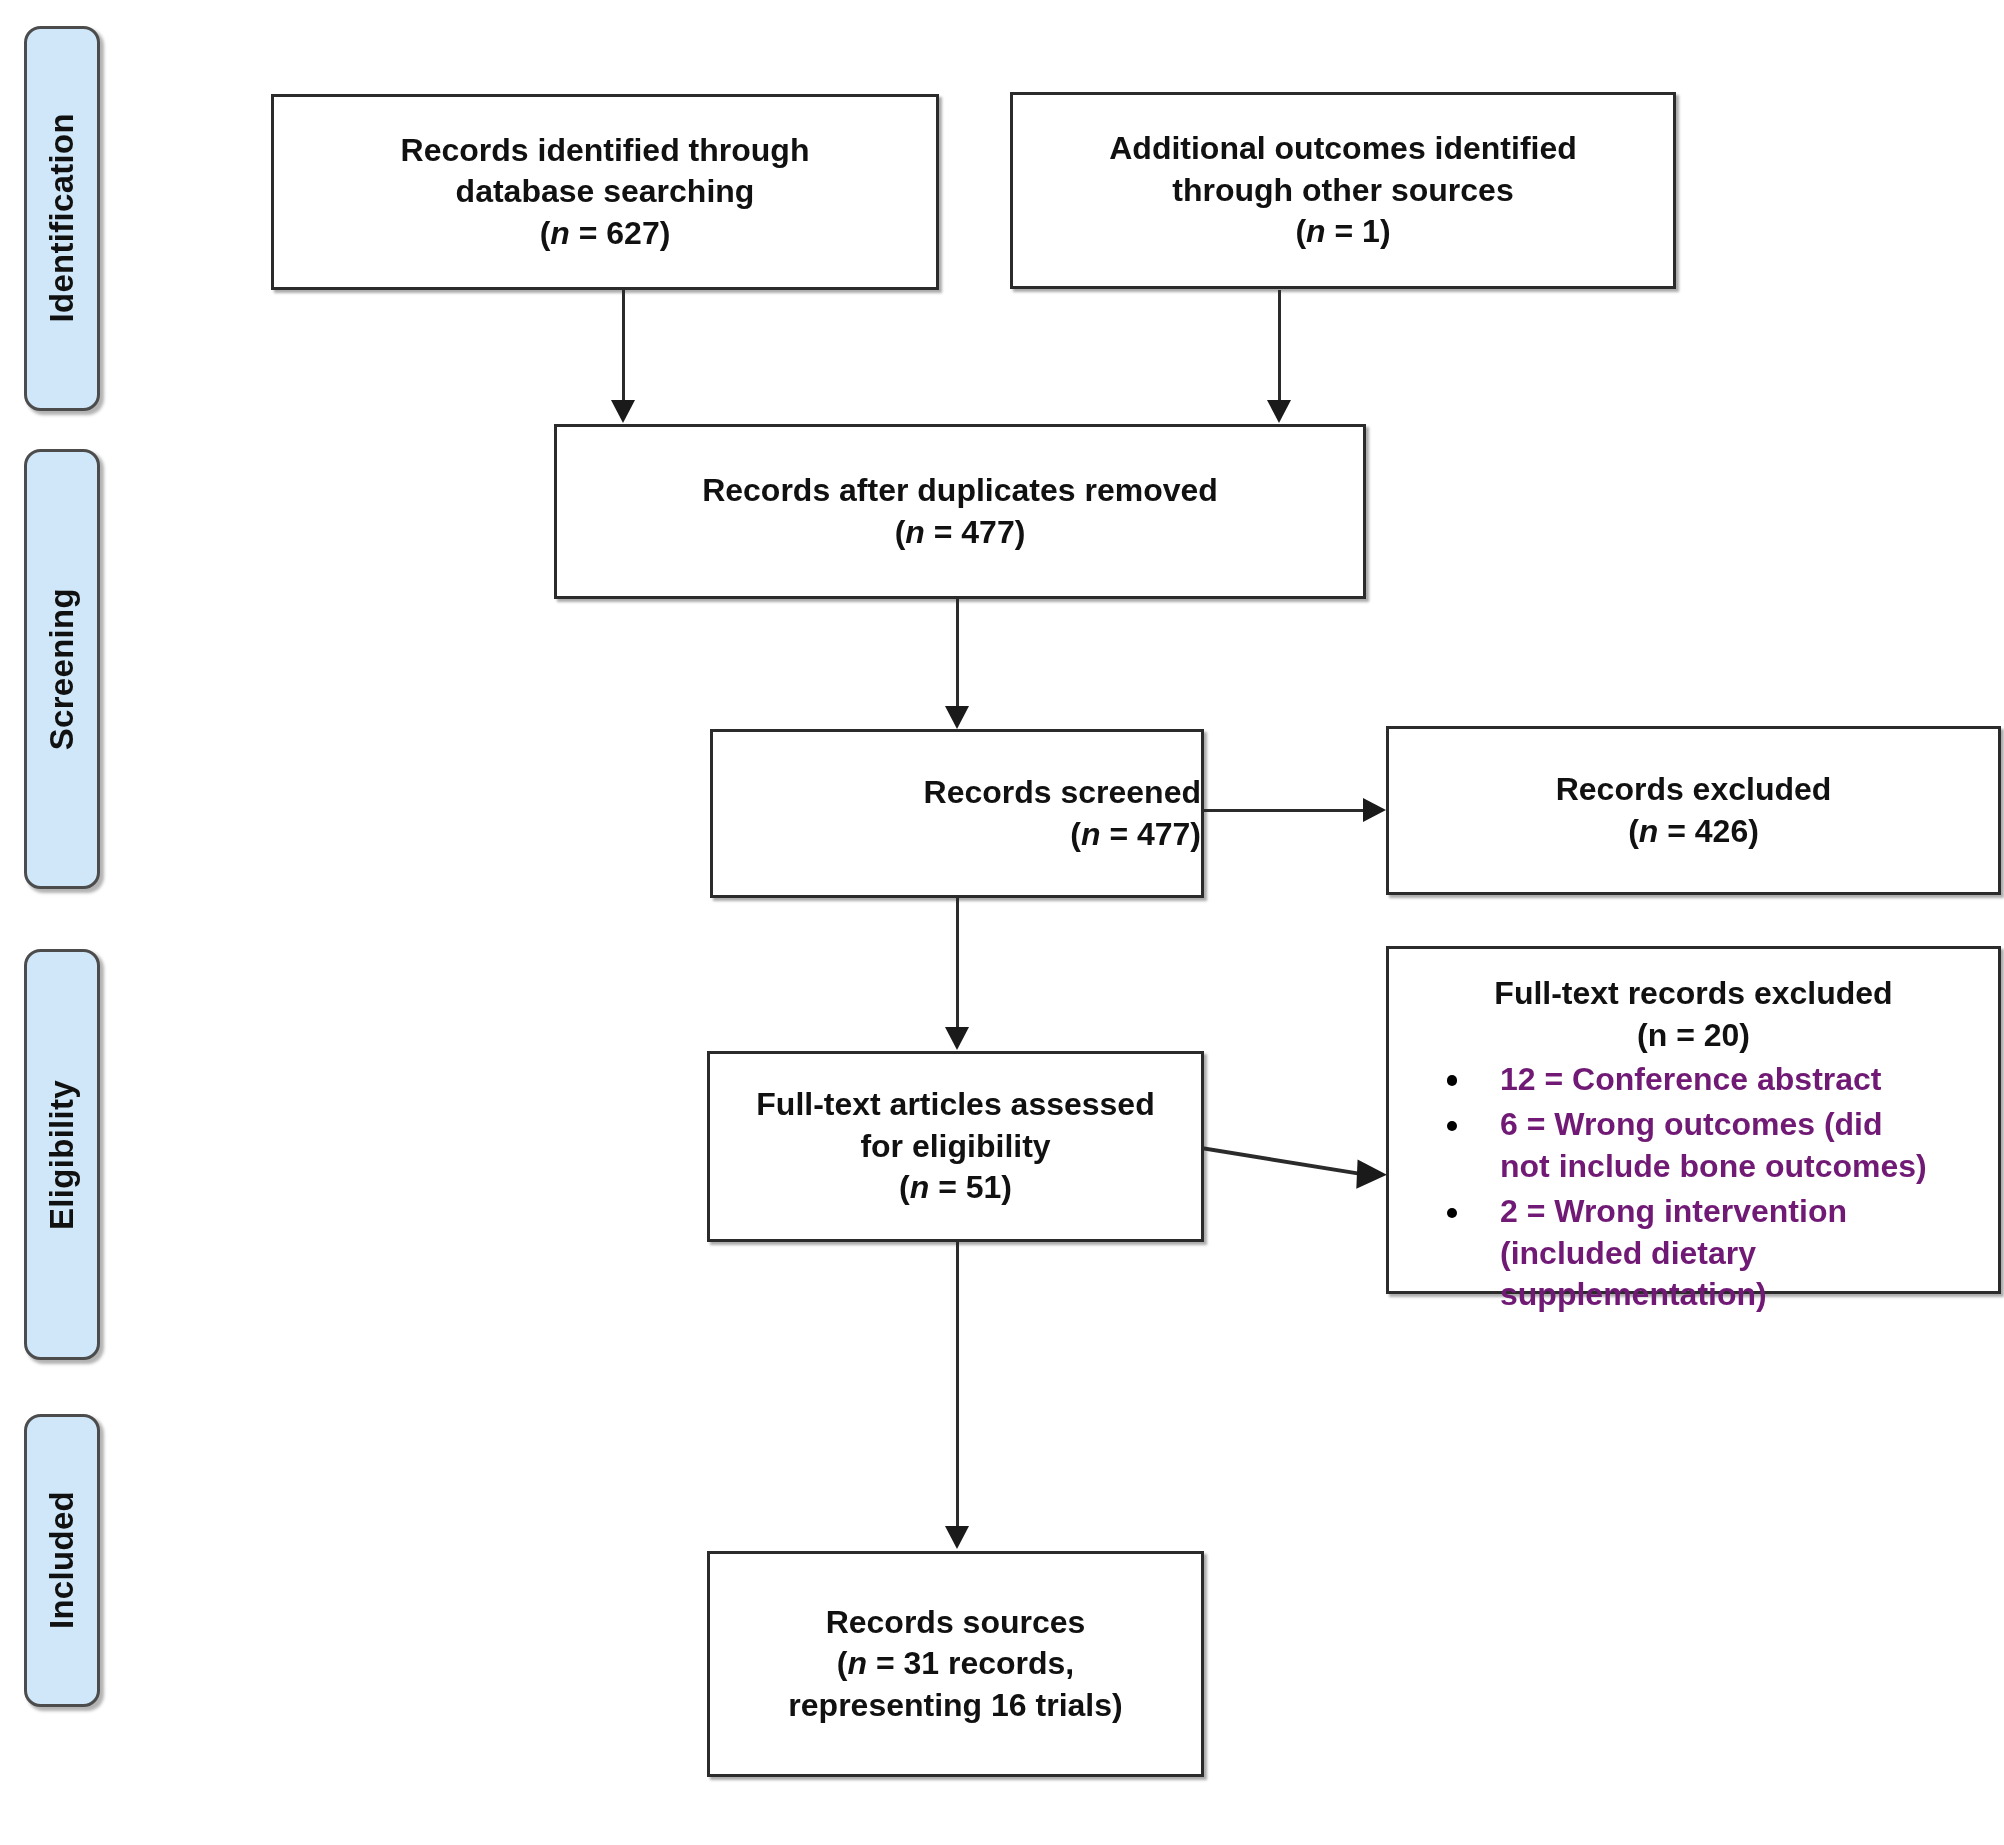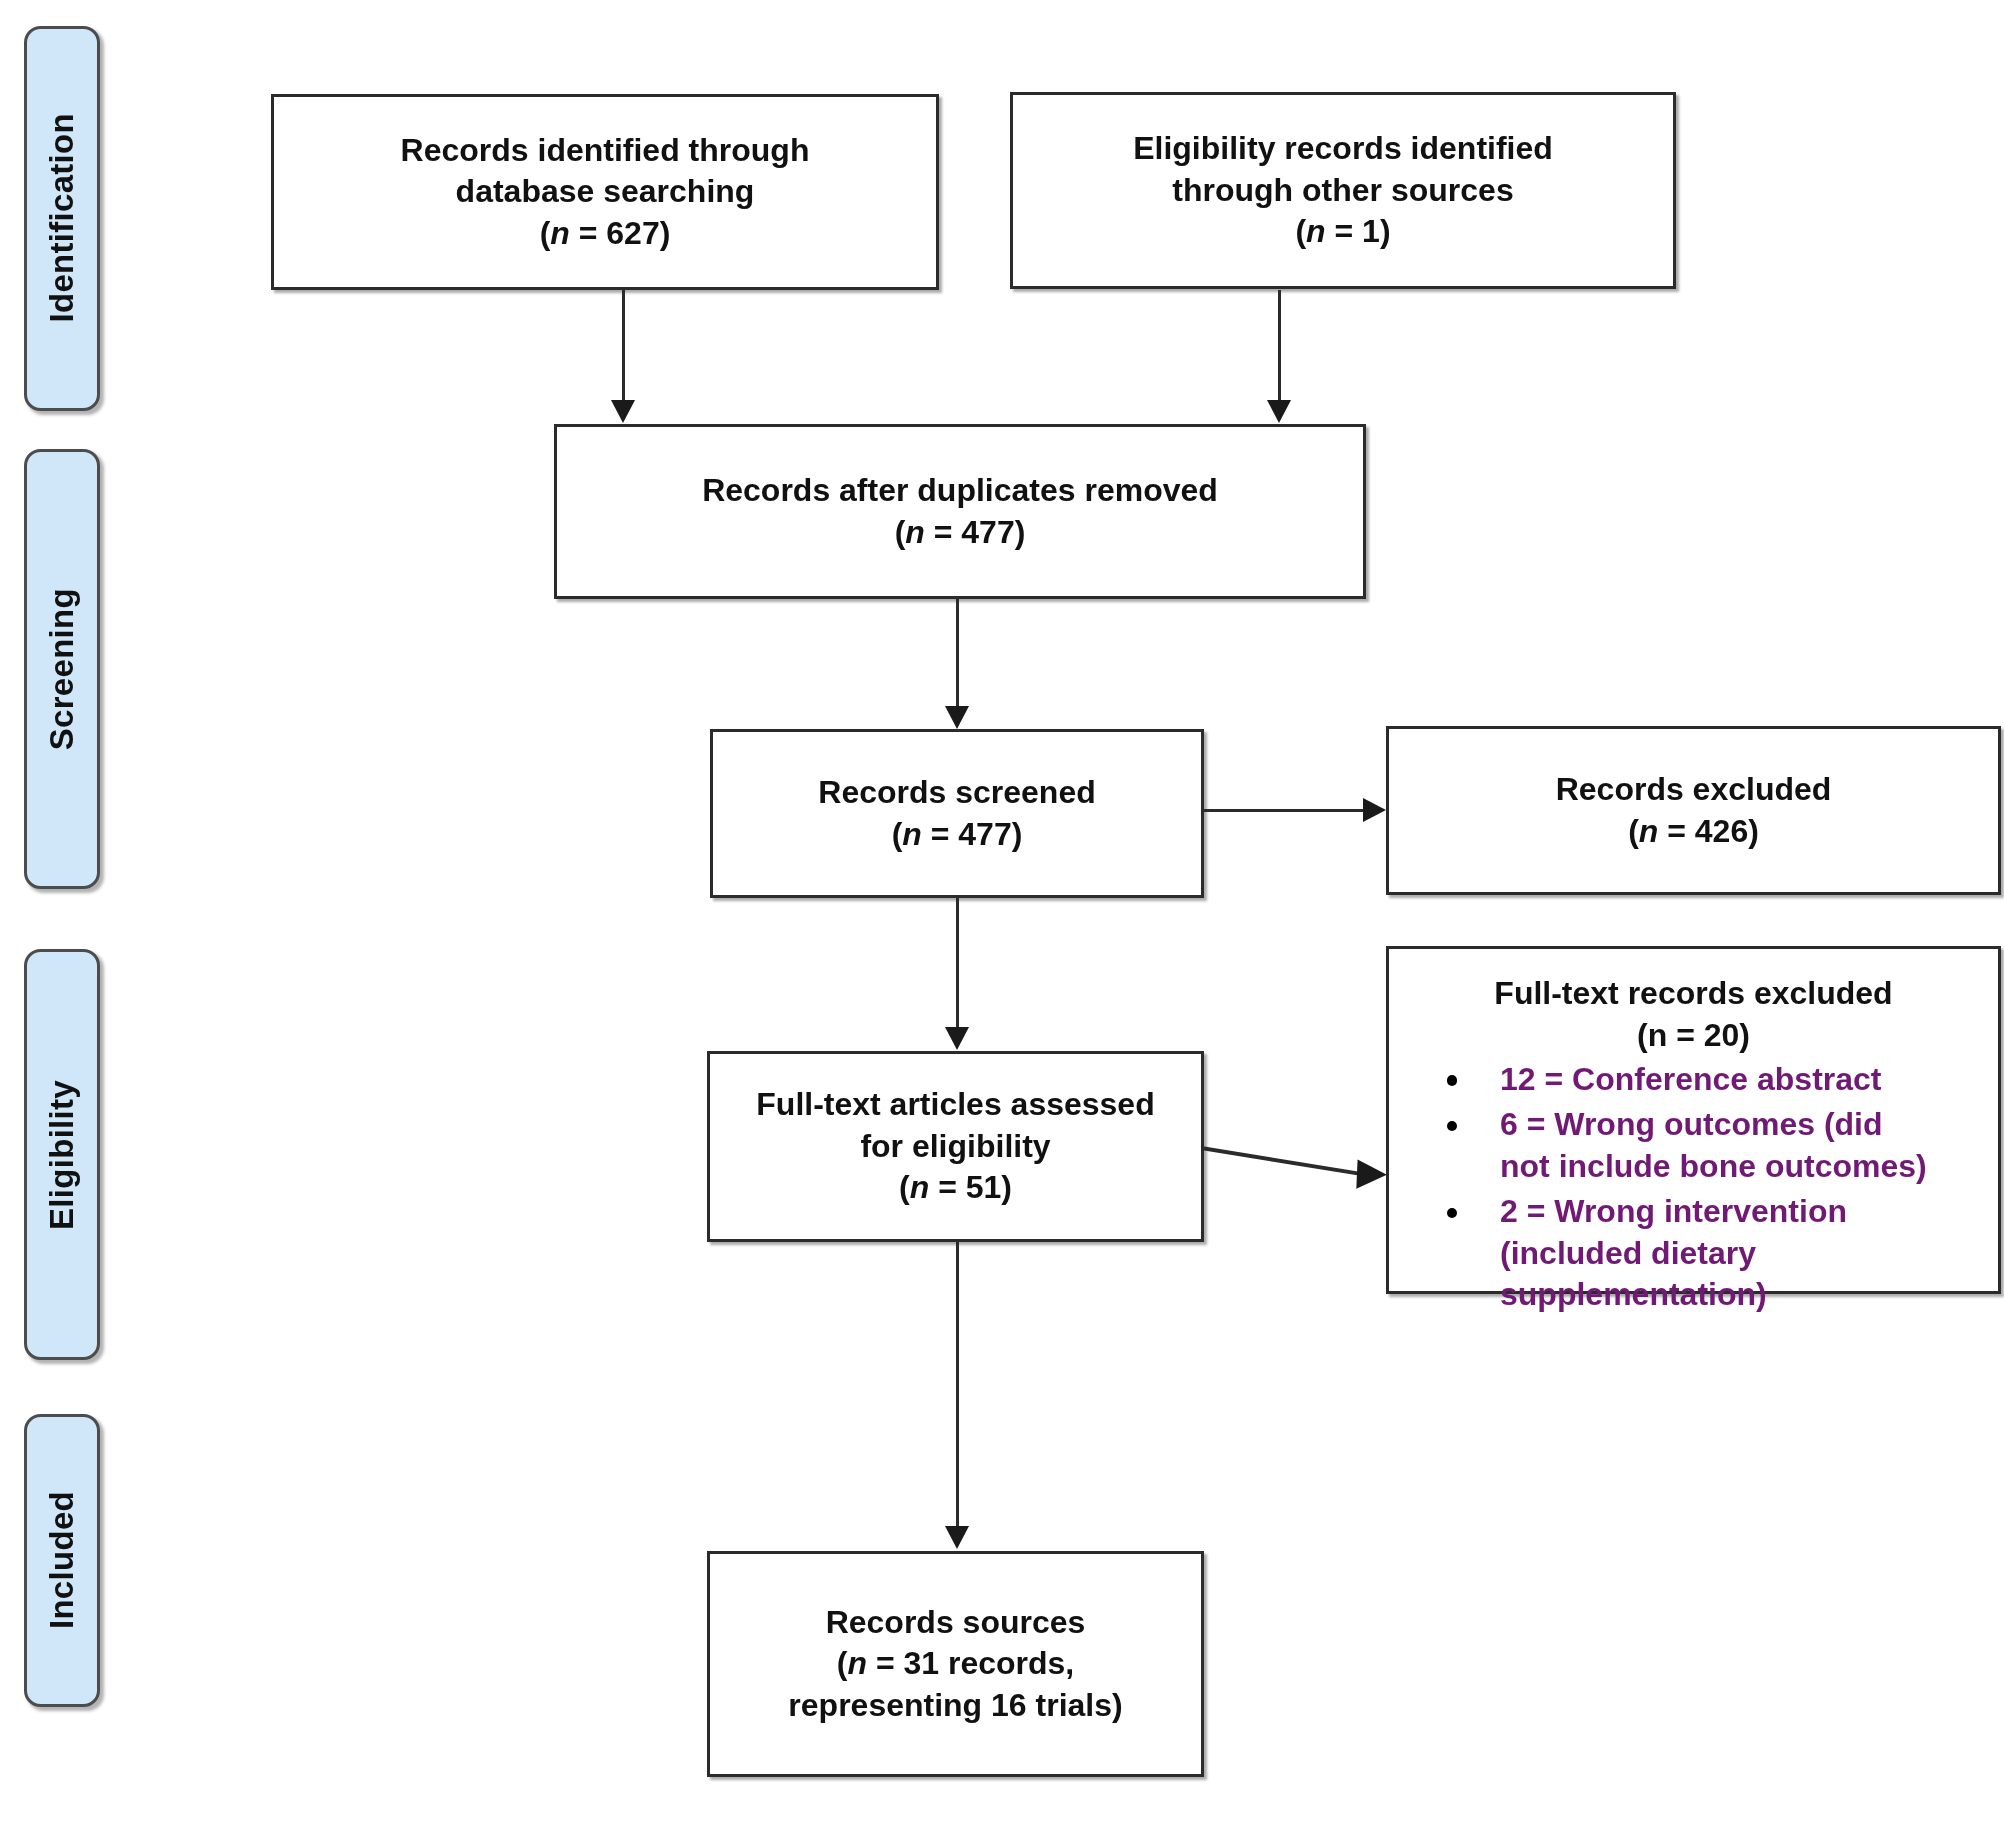--- a/index.html
+++ b/index.html
@@ -149,40 +149,40 @@
     <span class="stage-label">Included</span>
   </div>
 
   <div class="node" style="left:256px; top:94px; width:668px; height:196px;margin-left:15px;">
     <div class="line">Records identified through</div>
     <div class="line">database searching</div>
     <div class="line"><span>(</span><span class="it">n</span><span> = 627)</span></div>
   </div>
 
   <div class="node" style="left:1010px; top:92px; width:666px; height:197px;">
-    <div class="line">Eligibility records identified</div>
+    <div class="line">Additional outcomes identified</div>
     <div class="line">through other sources</div>
     <div class="line"><span>(</span><span class="it">n</span><span> = 1)</span></div>
   </div>
 
   <div class="vline" style="left:622px; top:290px; height:112px;"></div>
   <div class="arrow-down" style="left:611px; top:400px;"></div>
 
   <div class="vline" style="left:1278px; top:290px; height:112px;"></div>
   <div class="arrow-down" style="left:1267px; top:400px;"></div>
 
   <div class="node" style="left:554px; top:424px; width:812px; height:175px;">
     <div class="line">Records after duplicates removed</div>
     <div class="line"><span>(</span><span class="it">n</span><span> = 477)</span></div>
   </div>
 
   <div class="vline" style="left:956px; top:599px; height:110px;"></div>
   <div class="arrow-down" style="left:945px; top:706px;"></div>
 
-  <div class="node" style="left:710px; top:729px; width:494px; height:169px;">
+  <div class="node" style="left:710px; top:729px; width:494px; height:169px;align-items:flex-end;">
     <div class="line">Records screened</div>
     <div class="line"><span>(</span><span class="it">n</span><span> = 477)</span></div>
   </div>
 
   <div class="node" style="left:1386px; top:726px; width:615px; height:169px;">
     <div class="line">Records excluded</div>
     <div class="line"><span>(</span><span class="it">n</span><span> = 426)</span></div>
   </div>
 
   <div class="hline" style="left:1204px; top:809px; width:161px;"></div>

